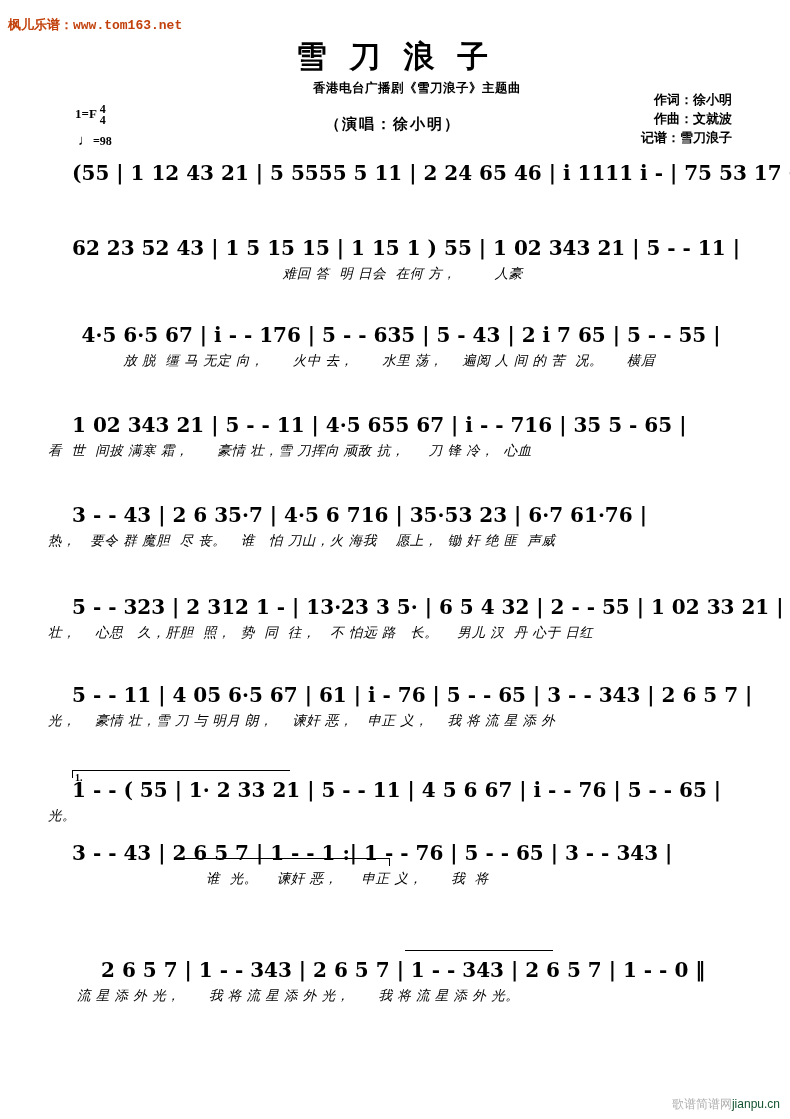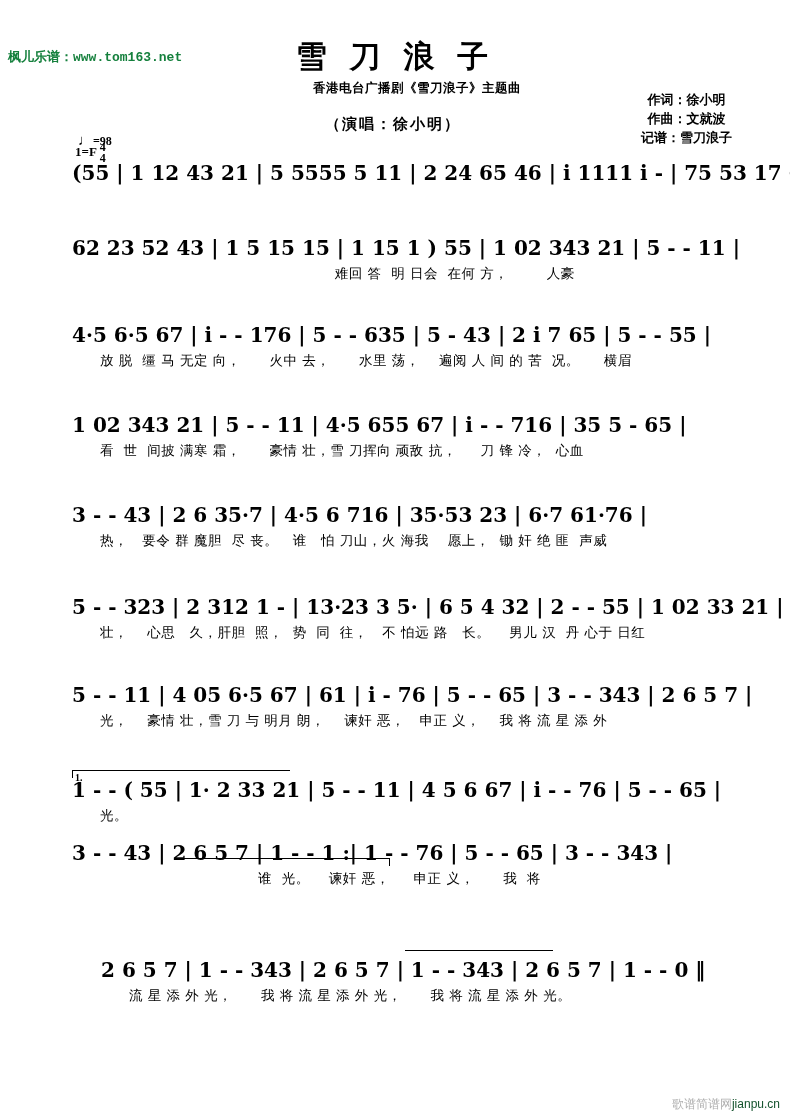--- a/index.html
+++ b/index.html
@@ -7,24 +7,23 @@
     width:790px;height:1119px;
     background:#ffffff;
     font-family:"Liberation Serif", serif;
     color:#000;
     position:relative;
     overflow:hidden;
   }
   .watermark-top{
     position:absolute;left:8px;top:16px;
     font-family:"Liberation Mono", monospace;
-    font-size:13px;font-weight:bold;color:#15803d;
+    font-size:13px;font-weight:bold;color:#c2410c;
     letter-spacing:0px;
     white-space:nowrap;
-    margin-top:32px;
   }
   .watermark-bottom{
     position:absolute;right:10px;bottom:6px;
     font-size:12px;color:#b0b0b0;
     font-family:"Liberation Sans", sans-serif;
     white-space:nowrap;
   }
   .watermark-bottom .jp{color:#14532d;}
   .title{
     position:absolute;left:0;right:0;top:36px;
@@ -43,28 +42,27 @@
   .performer{
     position:absolute;left:0;right:4px;top:115px;
     text-align:center;
     font-size:15px;font-weight:bold;
     letter-spacing:2px;
   }
   .credits{
     position:absolute;right:58px;top:90px;
     font-size:13px;line-height:19px;
     font-weight:bold;
-    text-align:center;
+    text-align:right;
     margin-left:44px;
   }
   .keysig{
     position:absolute;left:75px;top:104px;
     font-size:13px;font-weight:bold;
     line-height:13px;
-    margin-top:38px;
   }
   .keysig .frac{
     display:inline-block;vertical-align:middle;
     text-align:center;line-height:11px;font-size:12px;
     margin-left:3px;
   }
   .keysig .frac .num{display:block;}
   .keysig .frac .den{display:block;}
   .tempo{
     position:absolute;left:78px;top:132px;
@@ -82,24 +80,25 @@
     font-size:20px;font-weight:bold;
     letter-spacing:0px;
     white-space:pre;
     padding-left:72px;
     padding-right:60px;
     line-height:30px;
   }
   .lyrics{
     font-size:13.5px;
     white-space:pre;
-    padding-left:100px;
+    padding-left:48px;
     padding-right:60px;
     line-height:20px;
     letter-spacing:0.5px;
+    font-style:italic;
   }
   .repeat-line{
     position:absolute;
     border-top:1.5px solid #000;
   }
   .repeat-line .tick{
     position:absolute;left:0;top:0;width:0;height:7px;
     border-left:1.5px solid #000;
   }
   .repeat-line .tick.right{left:auto;right:0;}
@@ -132,21 +131,21 @@
 <div class="staff" style="top:158px;">
   <div class="notes">(55 | 1 12 43 21 | 5 5555 5 11 | 2 24 65 46 | i 1111 i - | 75 53 17 65 |</div>
   <div class="lyrics"></div>
 </div>
 
 <div class="staff" style="top:233px;">
   <div class="notes">62 23 52 43 | 1 5 15 15 | 1 15 1 ) 55 | 1 02 343 21 | 5 - - 11 |</div>
   <div class="lyrics">                                                 难回 答  明 日会  在何 方，        人豪</div>
 </div>
 
-<div class="staff" style="top:320px;">
+<div class="staff" style="top:320px;text-align:center;">
   <div class="notes">4·5 6·5 67 | i - - 176 | 5 - - 635 | 5 - 43 | 2 i 7 65 | 5 - - 55 |</div>
   <div class="lyrics">放 脱  缰 马 无定 向，      火中 去，      水里 荡，    遍阅 人 间 的 苦  况。     横眉</div>
 </div>
 
 <div class="staff" style="top:410px;">
   <div class="notes">1 02 343 21 | 5 - - 11 | 4·5 655 67 | i - - 716 | 35 5 - 65 |</div>
   <div class="lyrics">看  世  间披 满寒 霜，      豪情 壮，雪 刀挥向 顽敌 抗，     刀 锋 冷，  心血</div>
 </div>
 
 <div class="staff" style="top:500px;">

